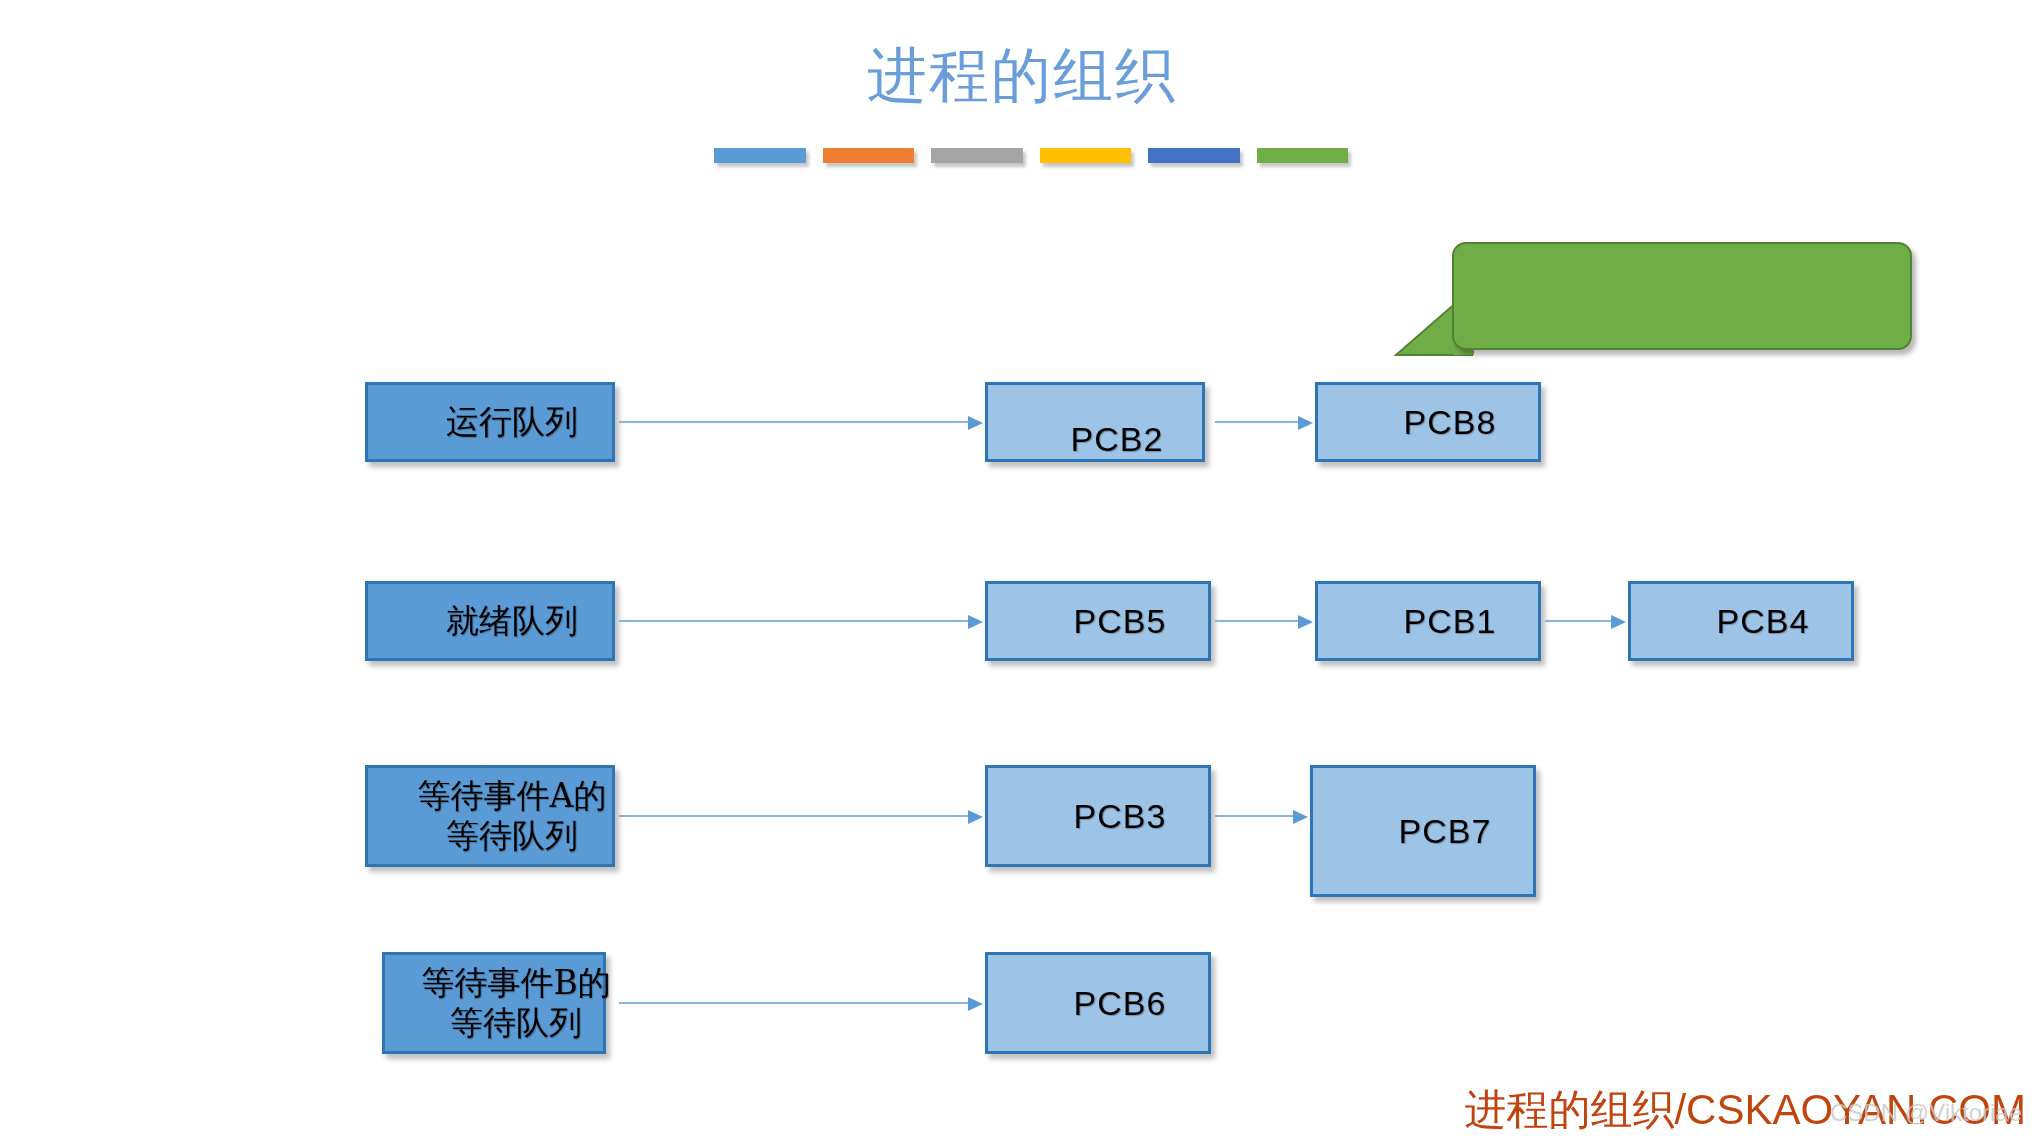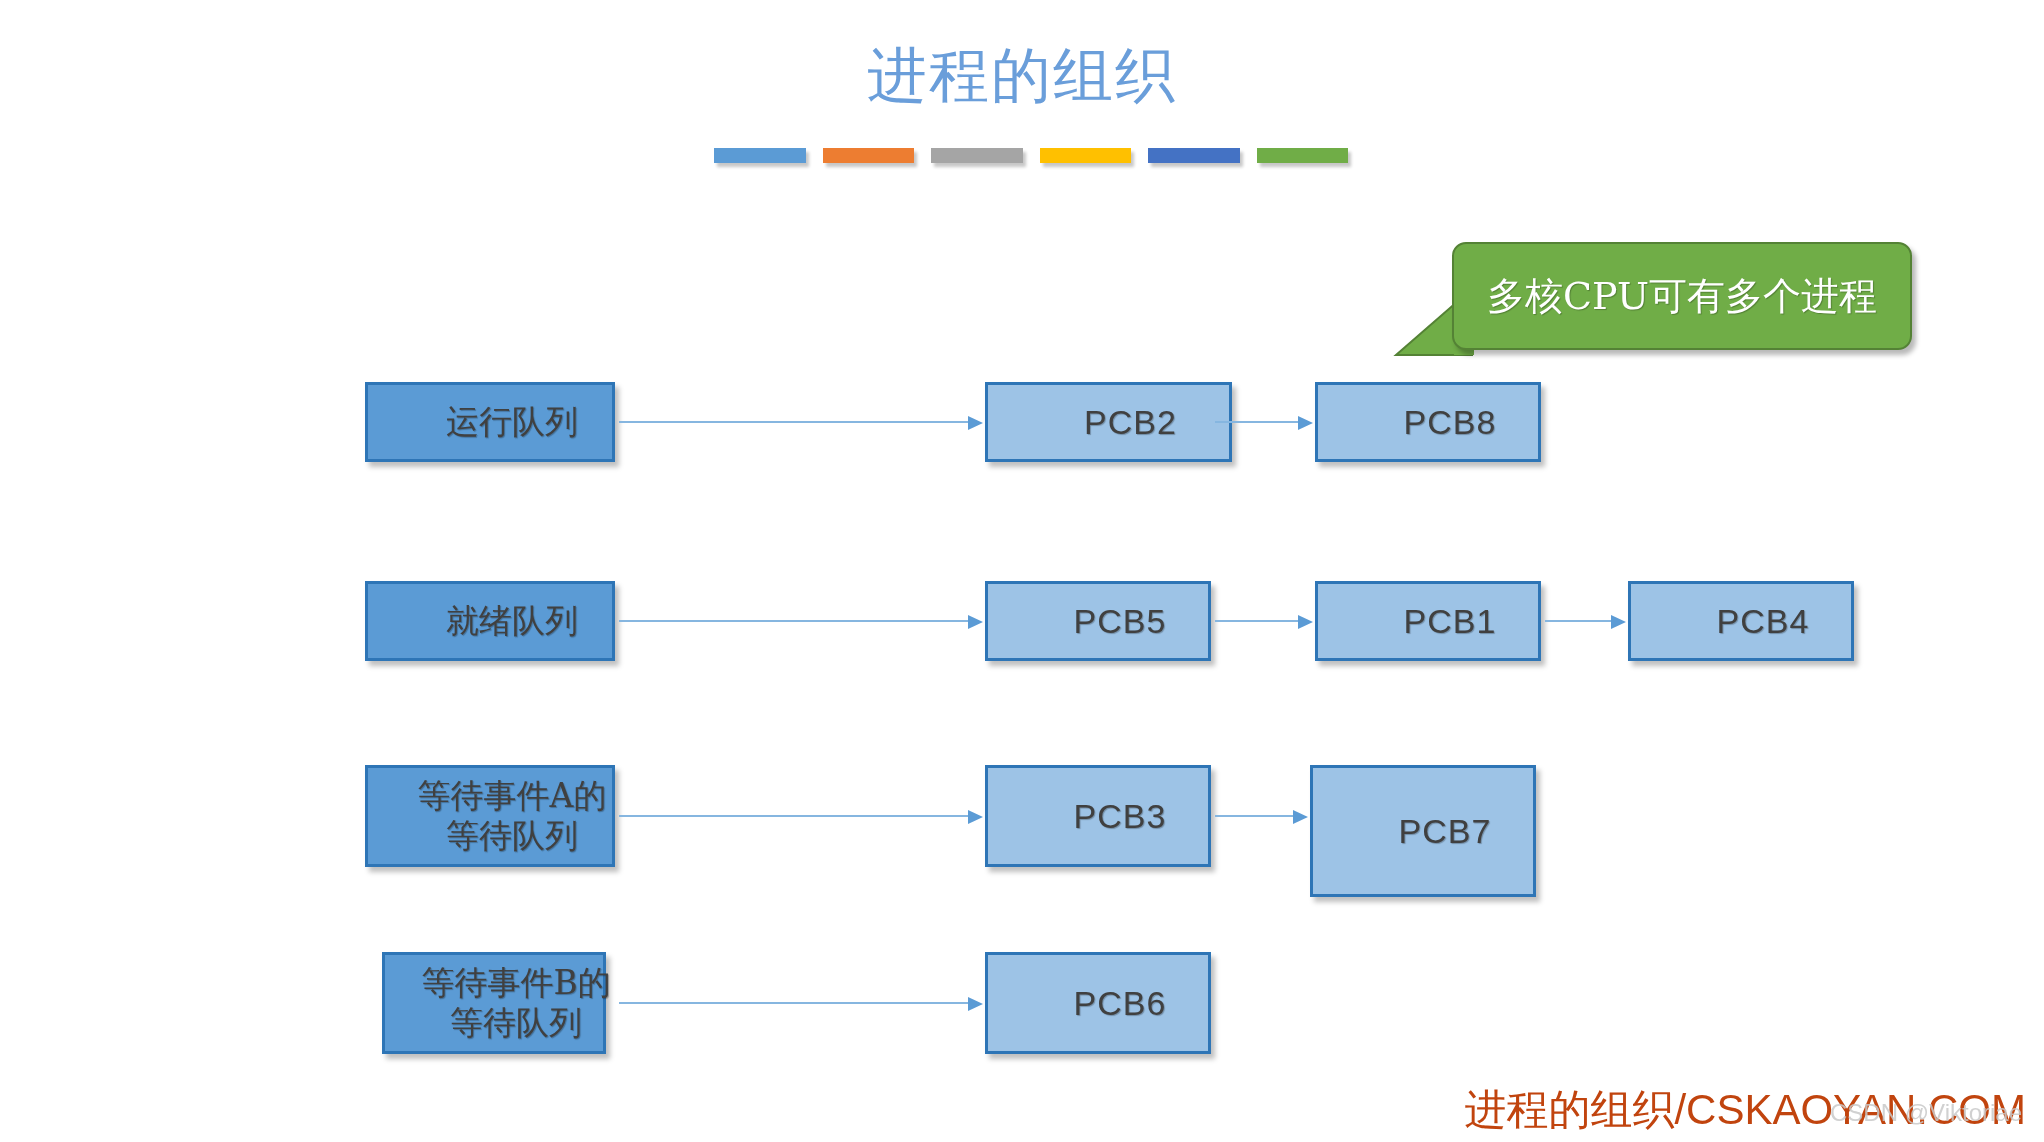--- a/index.html
+++ b/index.html
@@ -99,21 +99,21 @@
   }
 
   .node {
     position: absolute;
     box-sizing: border-box;
     display: flex;
     flex-direction: column;
     align-items: center;
     justify-content: center;
     box-shadow: 4px 5px 5px rgba(0,0,0,0.25);
-    color: #404040;
+    color: #000000;
     text-shadow: 1px 1px 1px rgba(0,0,0,0.28);
     padding-left: 44px;
   }
 
   .node.queue {
     background: #5B9BD5;
     border: 3px solid #2E75B6;
   }
   .node.pcb {
     background: #9DC3E6;
@@ -192,33 +192,32 @@
       <div class="bar" style="background: rgb(68, 114, 196);"></div>
       <div class="bar" style="background: rgb(112, 173, 71);"></div>
     </div>
 
   <svg id="callout-tail" viewBox="0 0 76 66" width="76" height="66">
     <polygon points="76,0 76,62 0,62 62,8" fill="#70AD47" stroke="#548235" stroke-width="2"></polygon>
     <rect x="58" y="0" width="20" height="62" fill="#70AD47" stroke="none"></rect>
   </svg>
 
   <div id="callout" style="background: rgb(112, 173, 71); border-color: rgb(84, 130, 53);">
-    <div class="callout-line">多核CPU可有多个进程</div>
   </div>
 
   <div id="flow-layer">
       <div class="flow-row">
         <div class="node queue" style="left: 365px; top: 382px; width: 250px; height: 80px; background: rgb(91, 155, 213); border-color: rgb(46, 117, 182);">
           <div class="node-line">运行队列</div>
         </div>
         <div class="arrow" style="left: 619px; top: 413px; width: 364px;">
           <div class="shaft" style="width: 350px; background: rgb(134, 182, 224);"></div>
           <div class="head" style="left: 349px; border-left-color: rgb(91, 155, 213);"></div>
         </div>
-        <div class="node pcb" style="left: 985px; top: 382px; width: 247px; height: 80px; background: rgb(157, 195, 230); border-color: rgb(46, 117, 182);">
+        <div class="node pcb" style="left: 985px; top: 382px; width: 220px; height: 80px; background: rgb(157, 195, 230); border-color: rgb(46, 117, 182); justify-content: flex-end;">
           <div class="node-line">PCB2</div>
         </div>
         <div class="arrow" style="left: 1215px; top: 413px; width: 98px;">
           <div class="shaft" style="width: 84px; background: rgb(134, 182, 224);"></div>
           <div class="head" style="left: 83px; border-left-color: rgb(91, 155, 213);"></div>
         </div>
         <div class="node pcb" style="left: 1315px; top: 382px; width: 226px; height: 80px; background: rgb(157, 195, 230); border-color: rgb(46, 117, 182);">
           <div class="node-line">PCB8</div>
         </div>
       </div>

